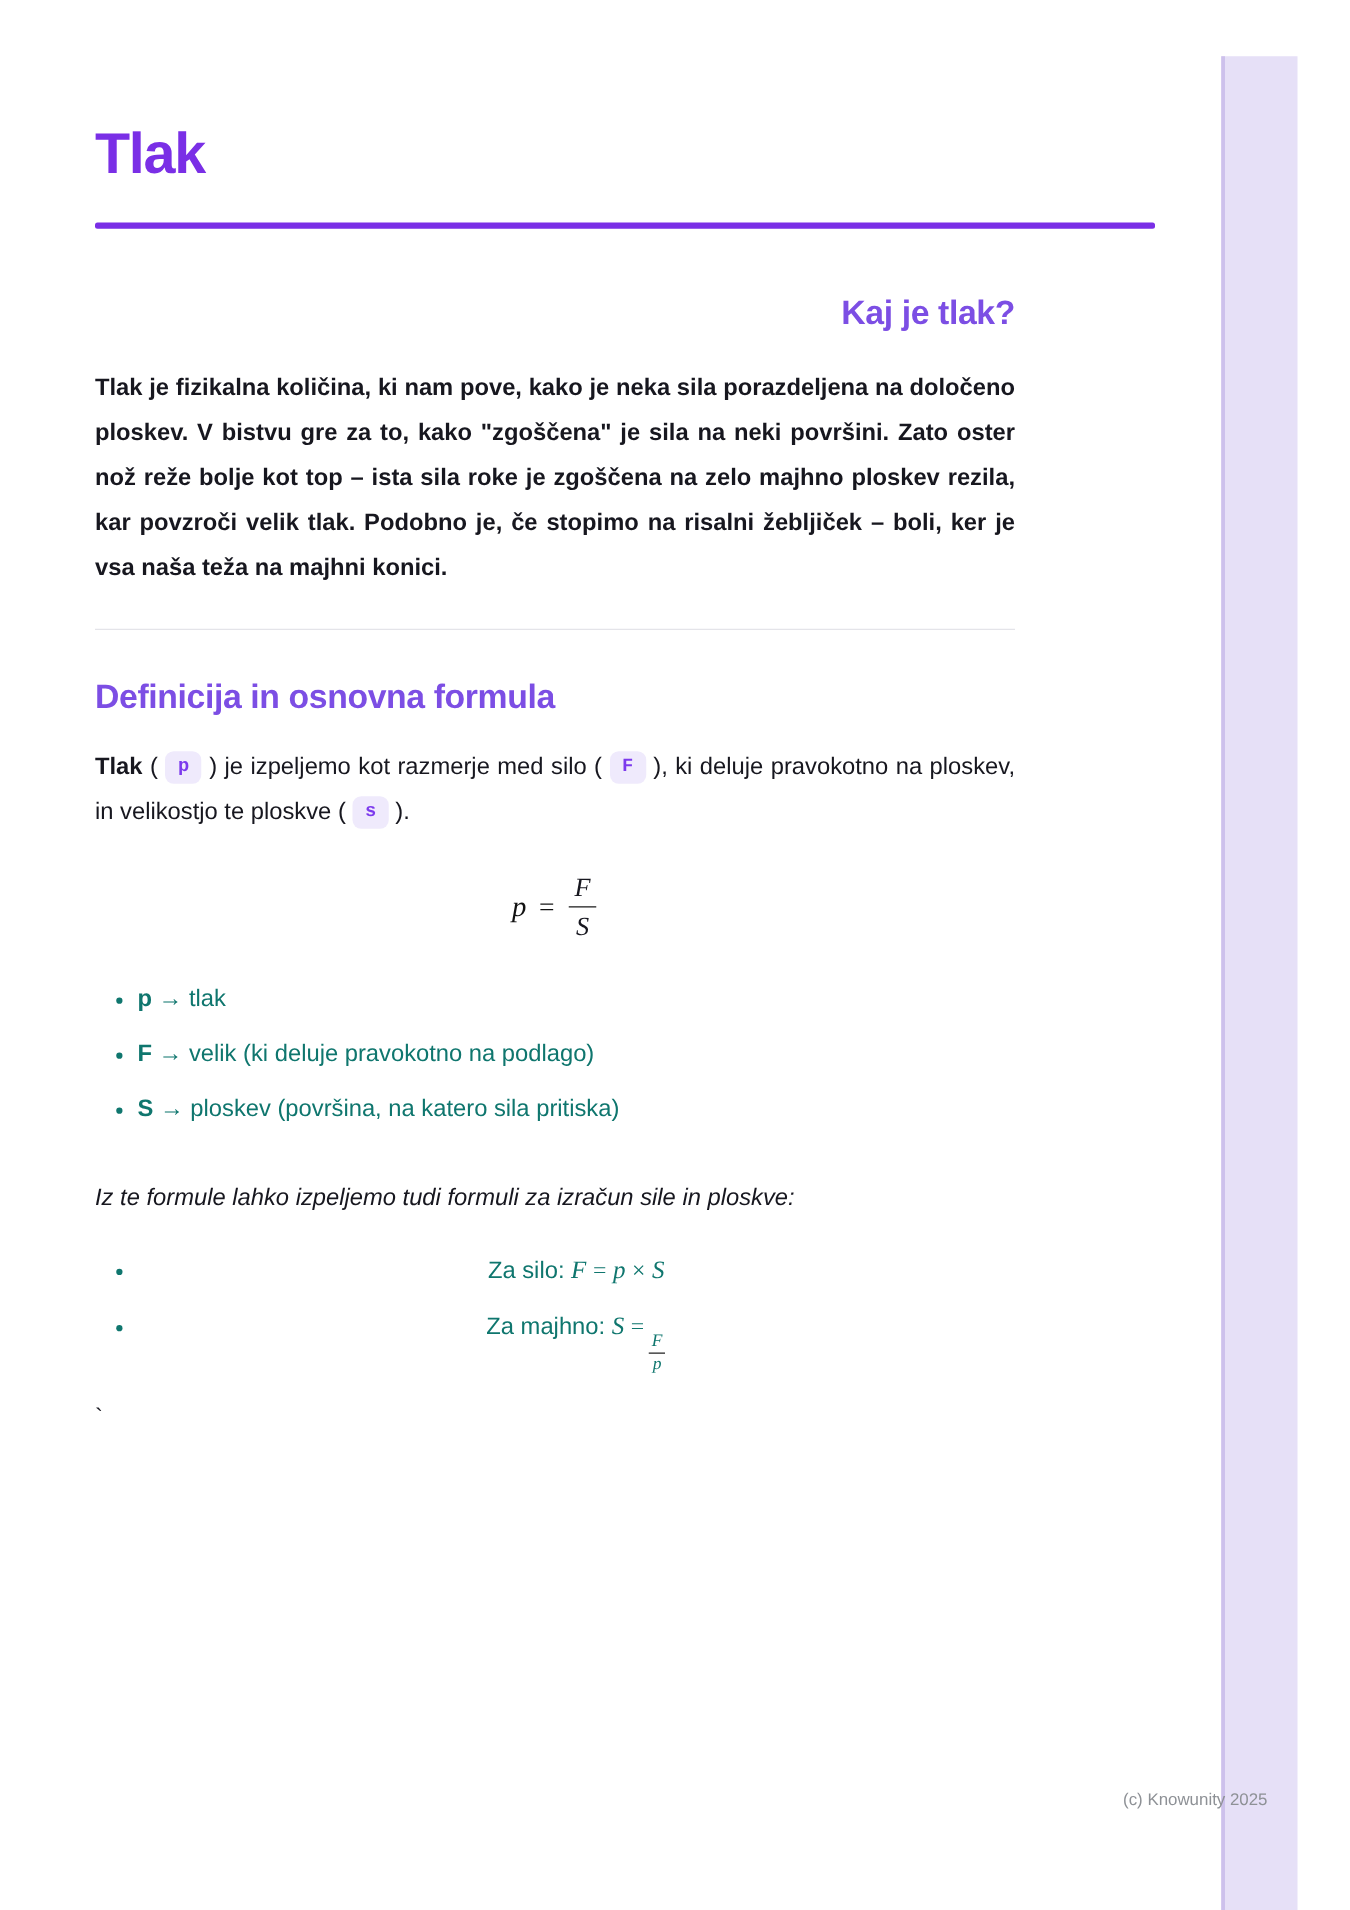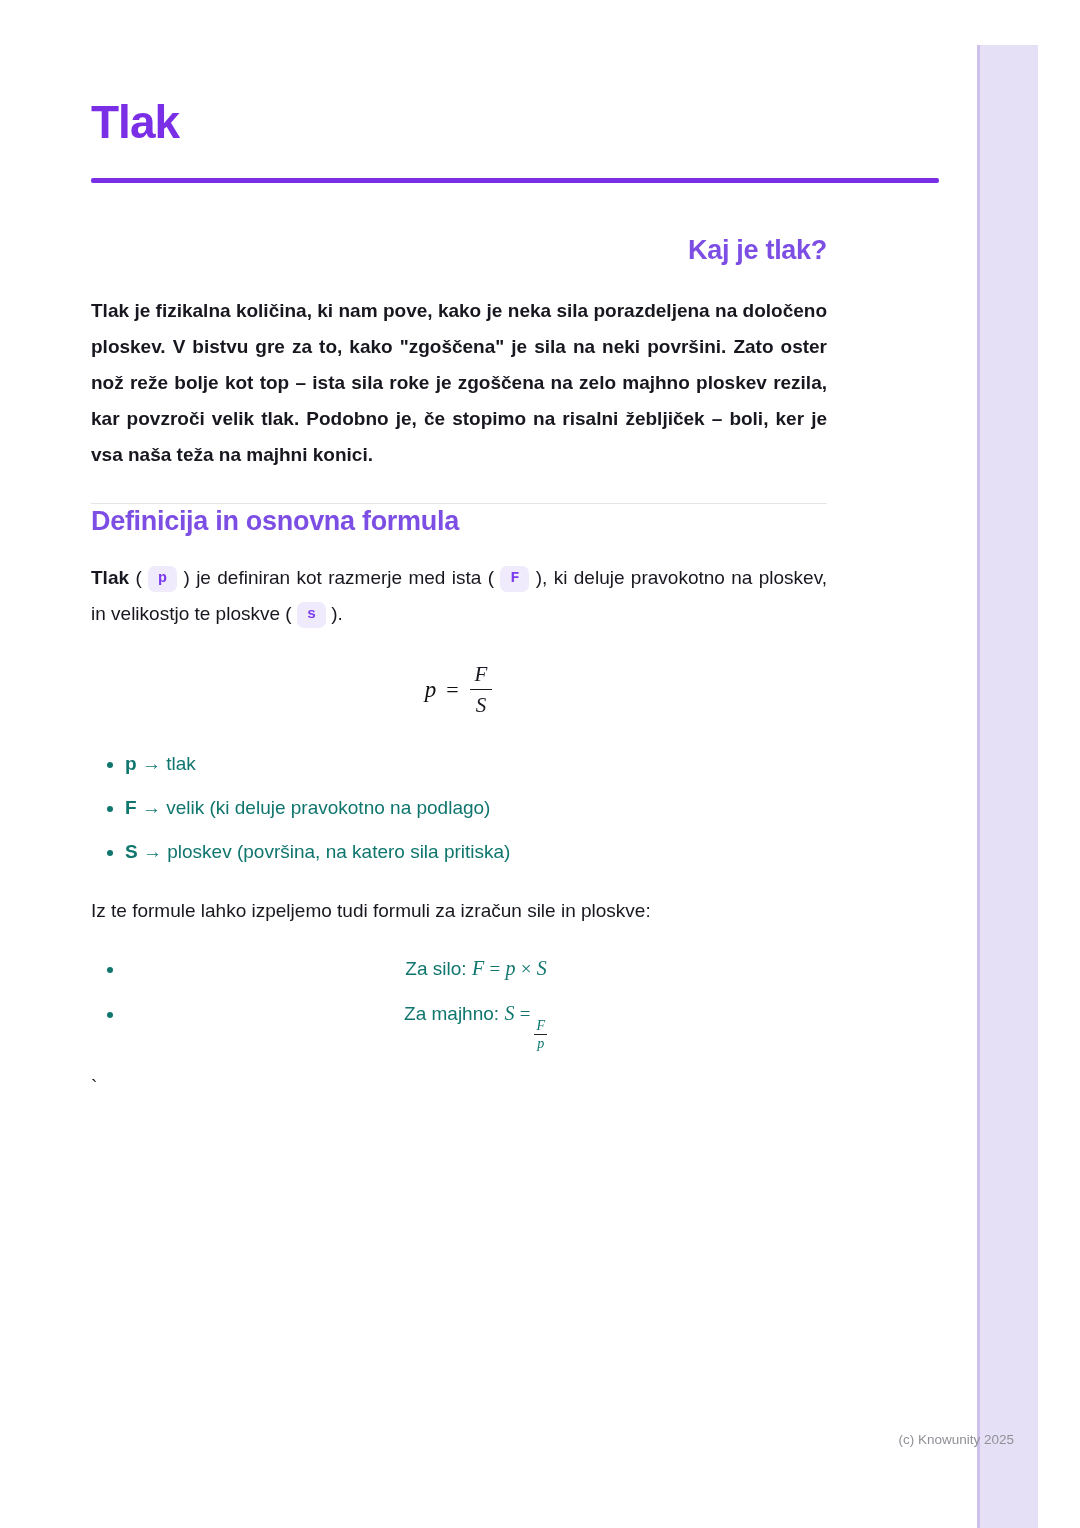--- a/index.html
+++ b/index.html
@@ -13,42 +13,42 @@
 
   
   .side-strip {
     position:absolute; left:977px; top:45px; width:61px; bottom:0;
     background:#E6E0F7;
     border-left:3px solid #CDC1EC;
     z-index:1;
   }
 
   .content {
-    position:absolute; left:91px; top:0; width:736px; z-index:2;
+    position:absolute; left:76px; top:0; width:736px; z-index:2;
   }
 
   h1.title {
     margin-top:96px;
     font-size:46px; line-height:52px; font-weight:800;
     letter-spacing:-1px;
     color:#7A2FE6;
   }
   .title-rule {
     margin-top:30px;
     width:848px; height:5px;
     background:#7A2FE6; border:none; border-radius:2px;
   }
 
   h2.section-heading {
     font-size:27px; line-height:34px; font-weight:700;
     color:#7C4EE4;
     letter-spacing:-0.3px;
   }
   .h2-what { margin-top:50px;text-align:right; }
-  .h2-def  { }
+  .h2-def  { margin-top:36px; }
 
   p.body {
     font-size:19px; line-height:36px; color:#17171F;
   }
   .justify { text-align:justify; }
 
   .intro-p { margin-top:26px;font-weight:bold; }
 
   hr.divider {
     margin-top:30px; border:none; border-top:1px solid #E4E4E9; height:0;
@@ -79,21 +79,21 @@
 
   ul.bullets {
     margin-top:34px; padding-left:34px; list-style:disc;
   }
   ul.bullets li {
     font-size:19px; line-height:26px; margin-bottom:18px; color:#0f766e;
   }
   ul.bullets li:last-child { margin-bottom:0; }
   ul.bullets li strong { font-weight:700; }
 
-  .derive-p { margin-top:28px; }
+  .derive-p { margin-top:40px;font-style:italic; }
   ul.derived { margin-top:26px;text-align:center; }
 
   .mvar { font-family:"Liberation Serif", serif; font-style:italic; font-size:20px; }
   .mop  { font-family:"Liberation Serif", serif; font-size:19px; }
 
   .ifrac {
     display:inline-flex; flex-direction:column; align-items:center;
     vertical-align:-10px; margin-left:3px;
   }
   .ifrac .inum { font-size:14px; line-height:15px; padding:0 3px 1px; }
@@ -121,21 +121,21 @@
     <section>
       <h2 class="section-heading h2-what">Kaj je tlak?</h2>
       <p class="body justify intro-p">Tlak je fizikalna količina, ki nam pove, kako je neka sila porazdeljena na določeno ploskev. V bistvu gre za to, kako "zgoščena" je sila na neki površini. Zato oster nož reže bolje kot top – ista sila roke je zgoščena na zelo majhno ploskev rezila, kar povzroči velik tlak. Podobno je, če stopimo na risalni žebljiček – boli, ker je vsa naša teža na majhni konici.</p>
     </section>
 
     <hr class="divider">
 
     <section>
       <h2 class="section-heading h2-def">Definicija in osnovna formula</h2>
 
-      <p class="body justify def-p"><strong>Tlak</strong><span> ( </span><code class="badge">p</code><span> ) je definiran kot razmerje med ista ( </span><code class="badge">F</code><span> ), ki deluje pravokotno na ploskev, in velikostjo te ploskve ( </span><code class="badge">s</code><span> ).</span></p>
+      <p class="body justify def-p"><strong>Tlak</strong><span> ( </span><code class="badge">p</code><span> ) je izpeljemo kot razmerje med silo ( </span><code class="badge">F</code><span> ), ki deluje pravokotno na ploskev, in velikostjo te ploskve ( </span><code class="badge">s</code><span> ).</span></p>
 
 
       <div class="formula-block">
         <span class="fvar">p</span>
         <span class="feq">=</span>
         <span class="frac">
           <span class="num">F</span>
           <span class="den">S</span>
         </span>
       </div>

